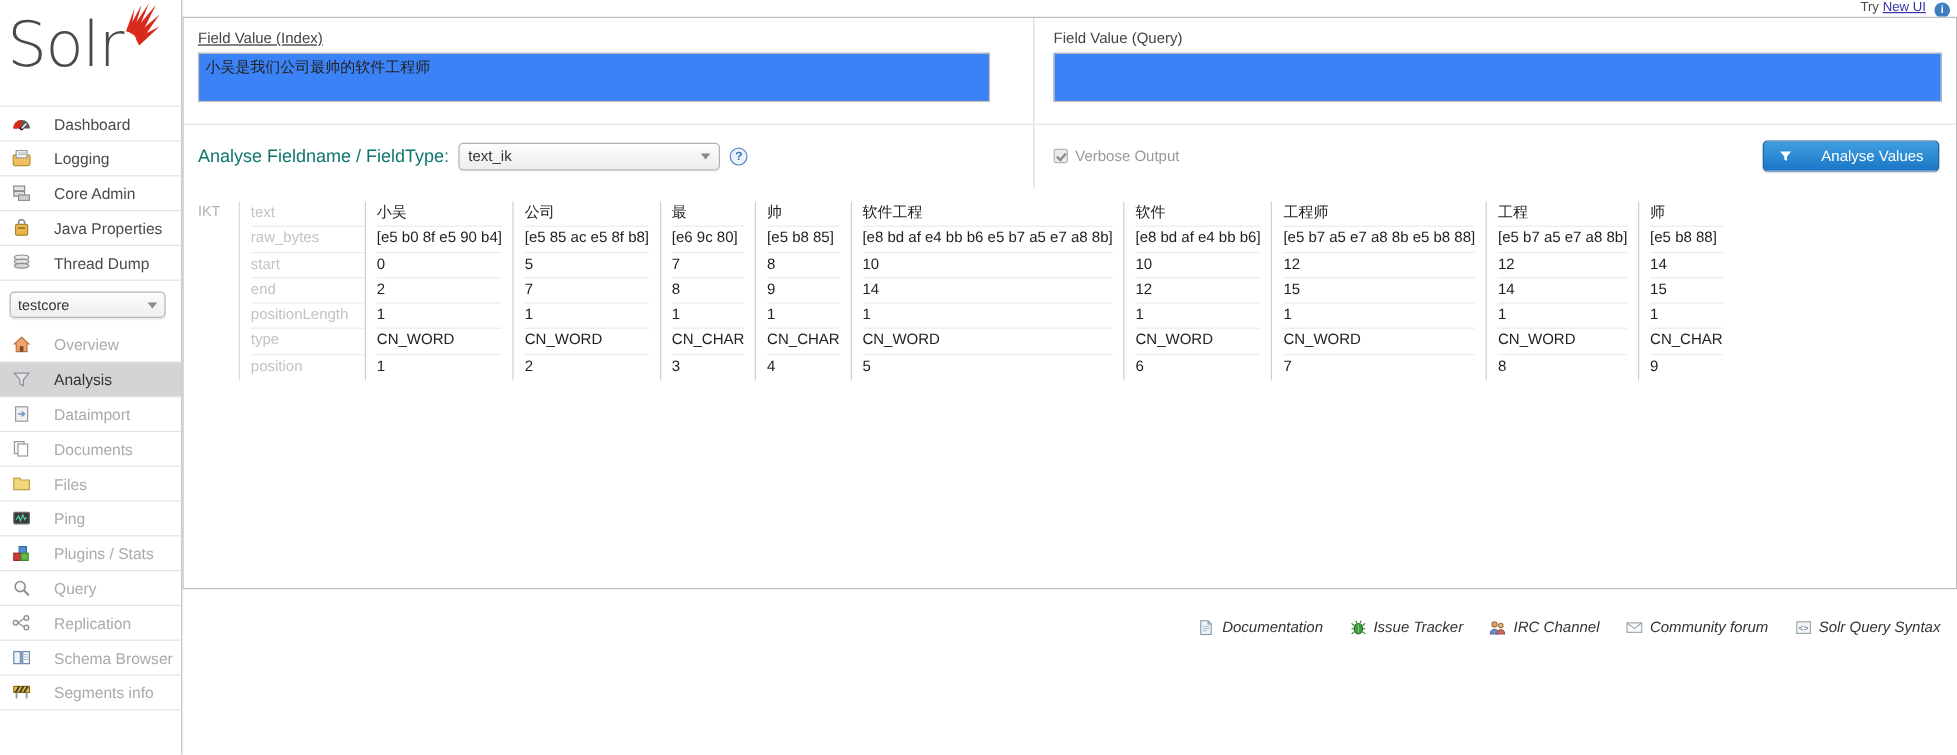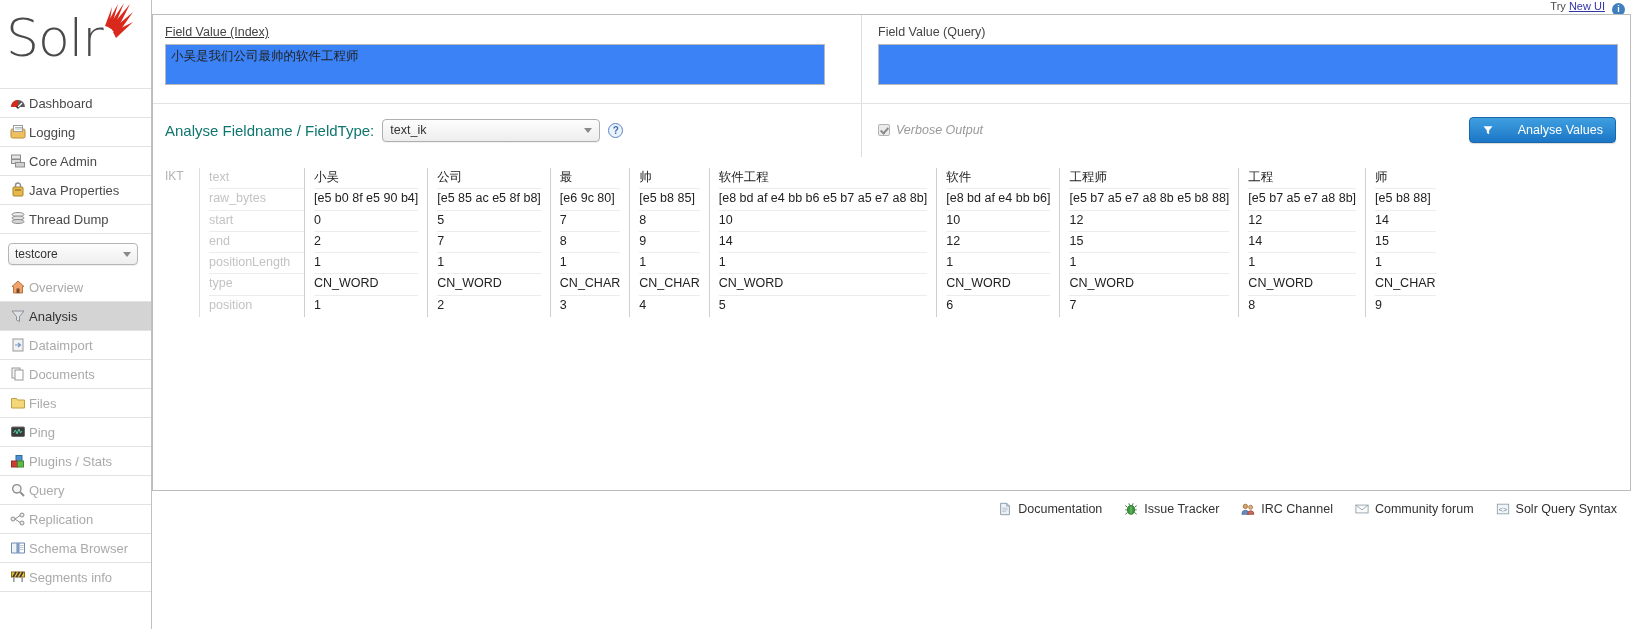--- a/index.html
+++ b/index.html
@@ -36,21 +36,21 @@
   .logo-wrap { position: relative; height: 88px; padding: 8px 0 0 6px; }
   .logo-text {
     font-family: "DejaVu Sans", sans-serif;
     font-size: 52px; color: #4a4a4a; letter-spacing: -1px;
     line-height: 60px; font-weight: 300;
   }
   .logo-burst { position: absolute; left: 86px; top: 2px; width: 48px; height: 46px; }
 
   .nav-main { border-top: 1px solid #e2e2e2; }
   .nav-item {
-    display: flex; align-items: center; gap: 3px;
+    display: flex; align-items: center; gap: 19px;
     height: 29px; padding-left: 10px;
     border-bottom: 1px solid #e2e2e2;
     color: #4a4a4a; font-size: 13px; cursor: pointer;
   }
   .nav-ico { width: 16px; height: 16px; flex: 0 0 16px; position: relative; }
 
   .core-select-wrap { padding: 9px 8px 8px 8px; }
   .core-select {
     width: 130px; height: 22px; border: 1px solid #b5b5b5; border-radius: 4px;
     background: linear-gradient(#fdfdfd, #eeeeee);
@@ -102,21 +102,21 @@
     display: flex; align-items: center; padding: 0 7px; font-size: 12.5px;
     color: #333; cursor: pointer; box-shadow: 0 1px 1px rgba(0,0,0,.06);
   }
   .ft-select .lbl { flex: 1; }
   .help-badge {
     width: 15px; height: 15px; border-radius: 50%;
     border: 1px solid #5b86c4; color: #3f6fb0; background: #eaf2fb;
     font-size: 10px; font-weight: bold; line-height: 13px; text-align: center;
     cursor: pointer;
   }
-  .verbose-wrap { display: flex; align-items: center; gap: 6px; color: #999; font-size: 12.5px; font-style: italic; }
+  .verbose-wrap { display: flex; align-items: center; gap: 6px; color: #999; font-size: 12.5px; }
   .chk {
     width: 12px; height: 12px; border: 1px solid #b4b4b4; background: #ececec;
     position: relative; border-radius: 2px; cursor: pointer;
   }
   .chk::after {
     content: ""; position: absolute; left: 3px; top: 1px; width: 3px; height: 6px;
     border: solid #8d8d8d; border-width: 0 2px 2px 0; transform: rotate(42deg);
   }
   .btn-analyse {
     margin-left: auto; height: 26px; padding: 0 12px; border-radius: 4px;
@@ -146,21 +146,21 @@
   .tok-col .cell { border-bottom: 1px solid #ececec; white-space: nowrap; }
   .cell { height: 21.3px; line-height: 19px; }
   .cell.last { border-bottom: none !important; }
 
   
   #footer {
     position: absolute; left: 152px; top: 492px; width: 1479px; height: 40px;
   }
   .footer-links {
     display: flex; justify-content: flex-end; align-items: center; gap: 22px;
-    padding-right: 14px; padding-top: 10px; font-size: 12.5px; color: #333;
+    padding-right: 14px; padding-top: 24px; font-size: 12.5px; color: #333; font-style: italic;
   }
   .fl { display: flex; align-items: center; gap: 6px; cursor: pointer; }
   .fl span.txt { color: #333; }
 
   svg { display: block; }
 </style>
 </head>
 <body>
 
 <div id="app">

